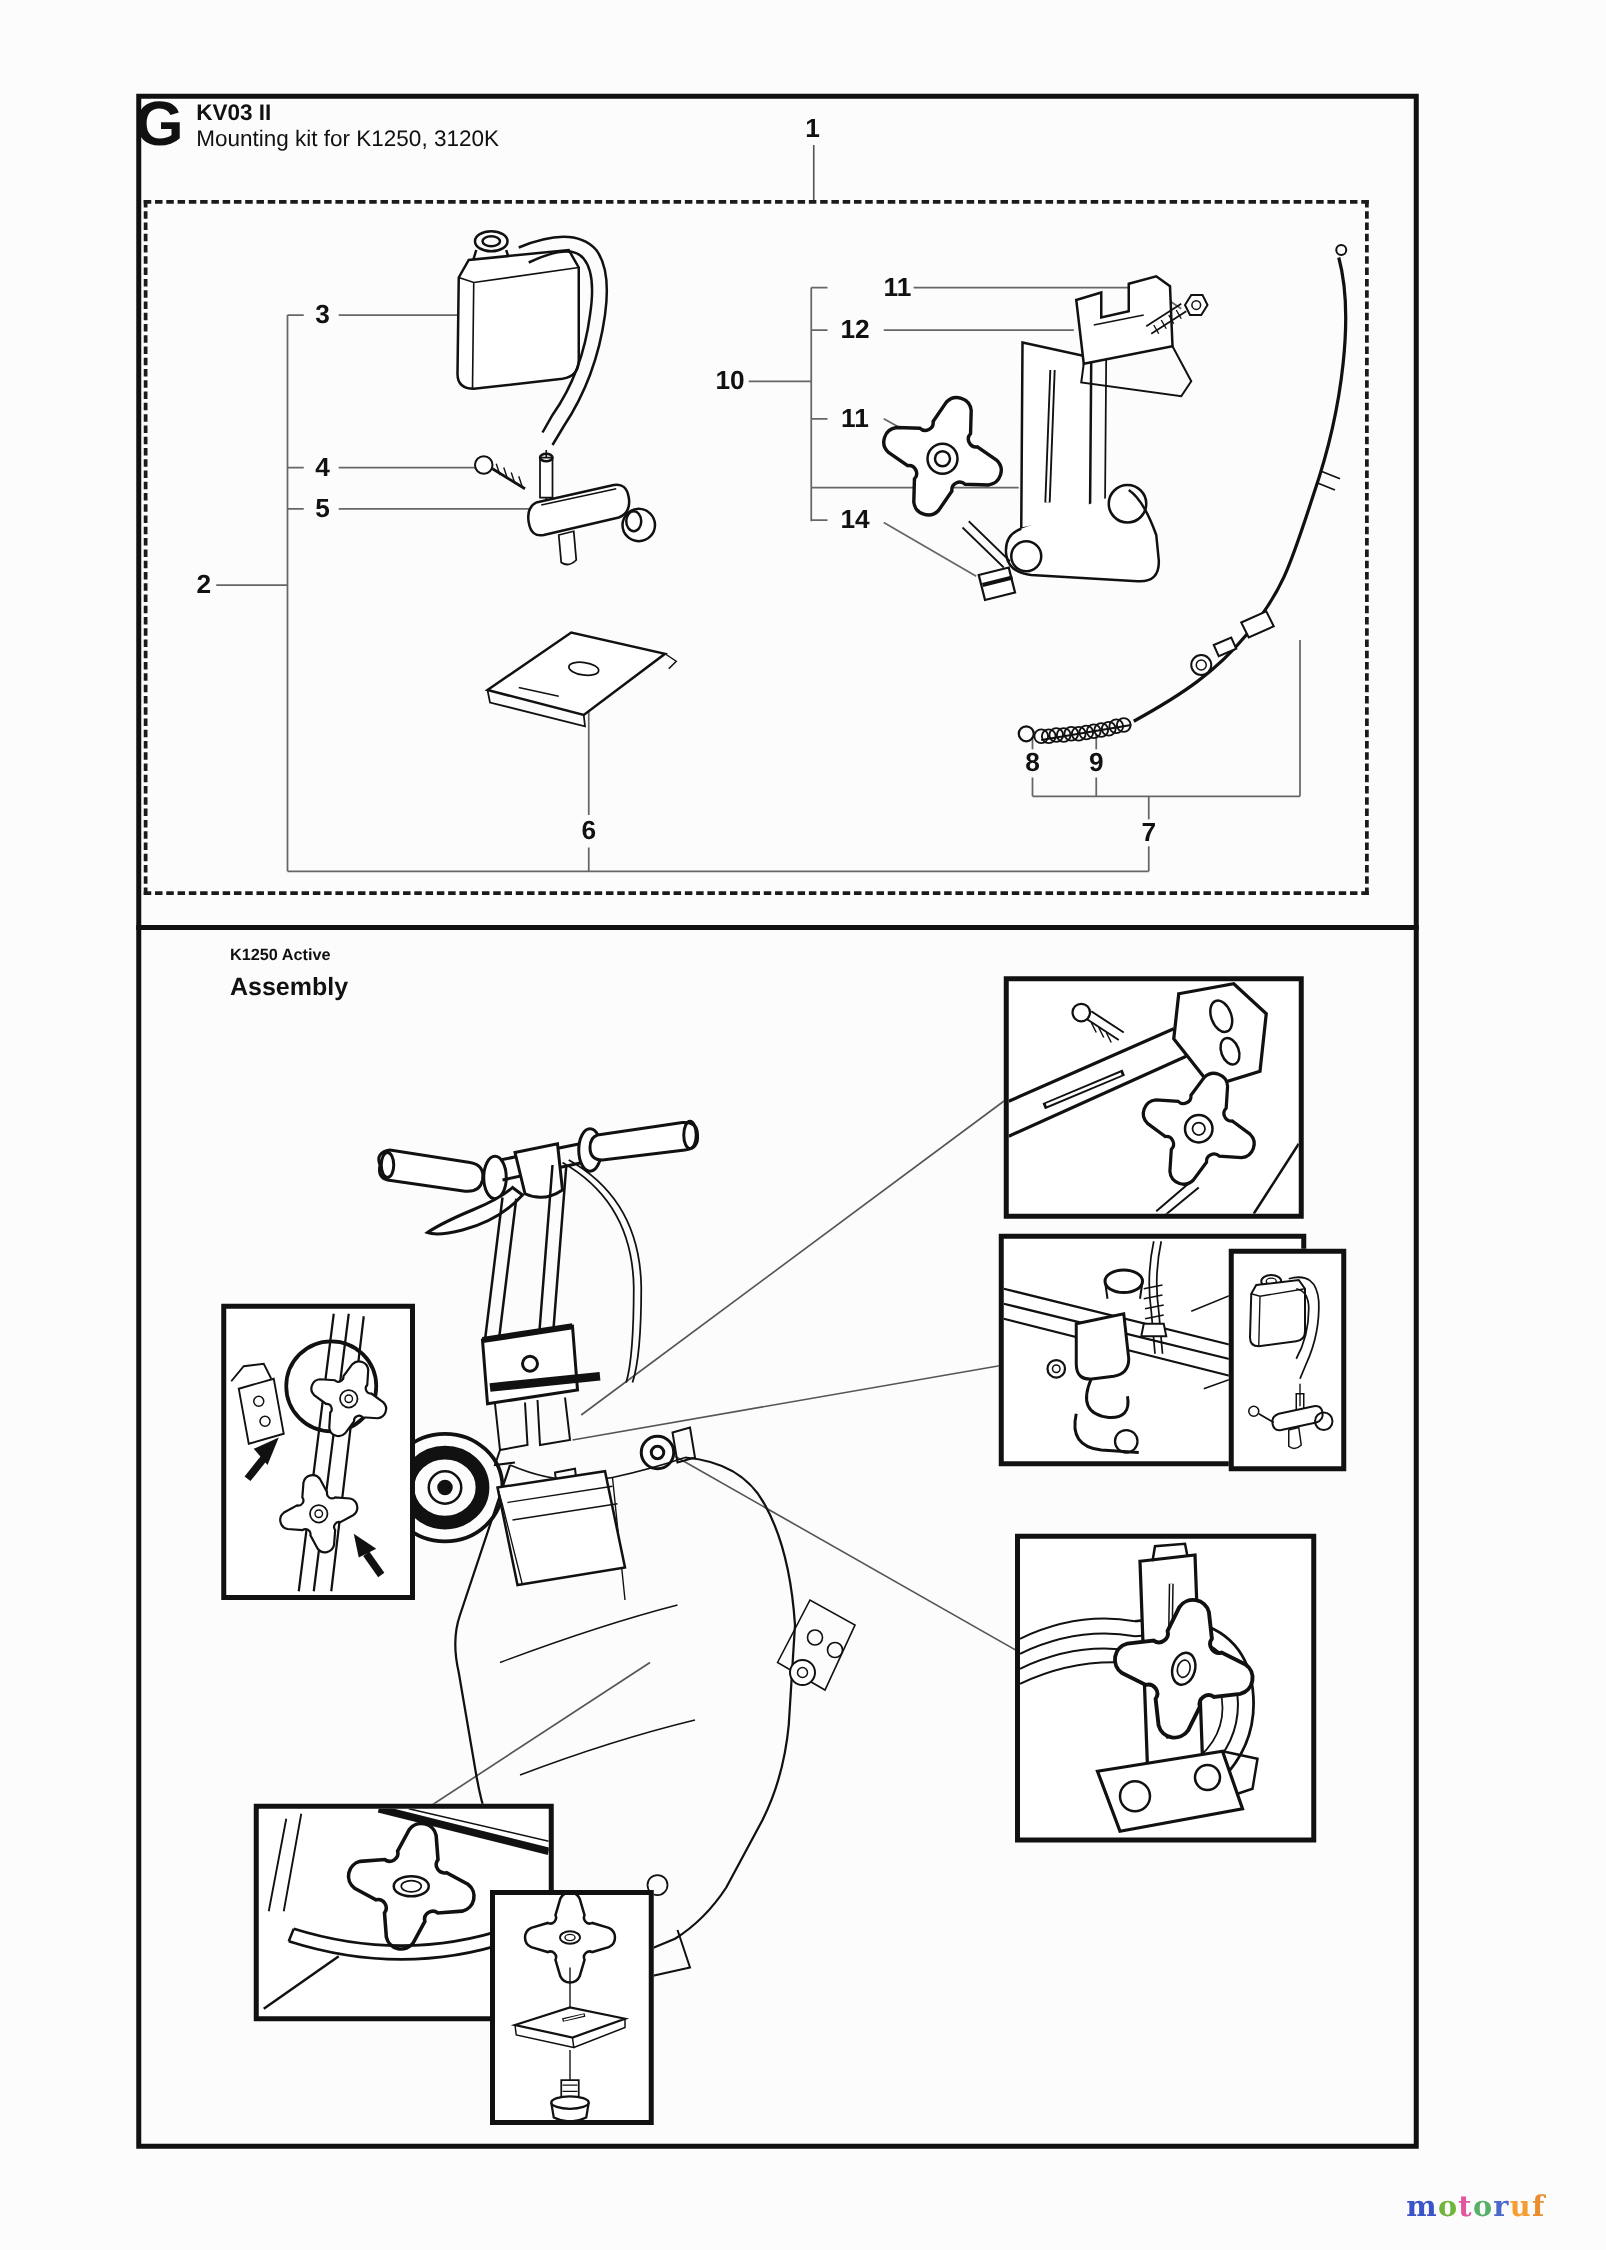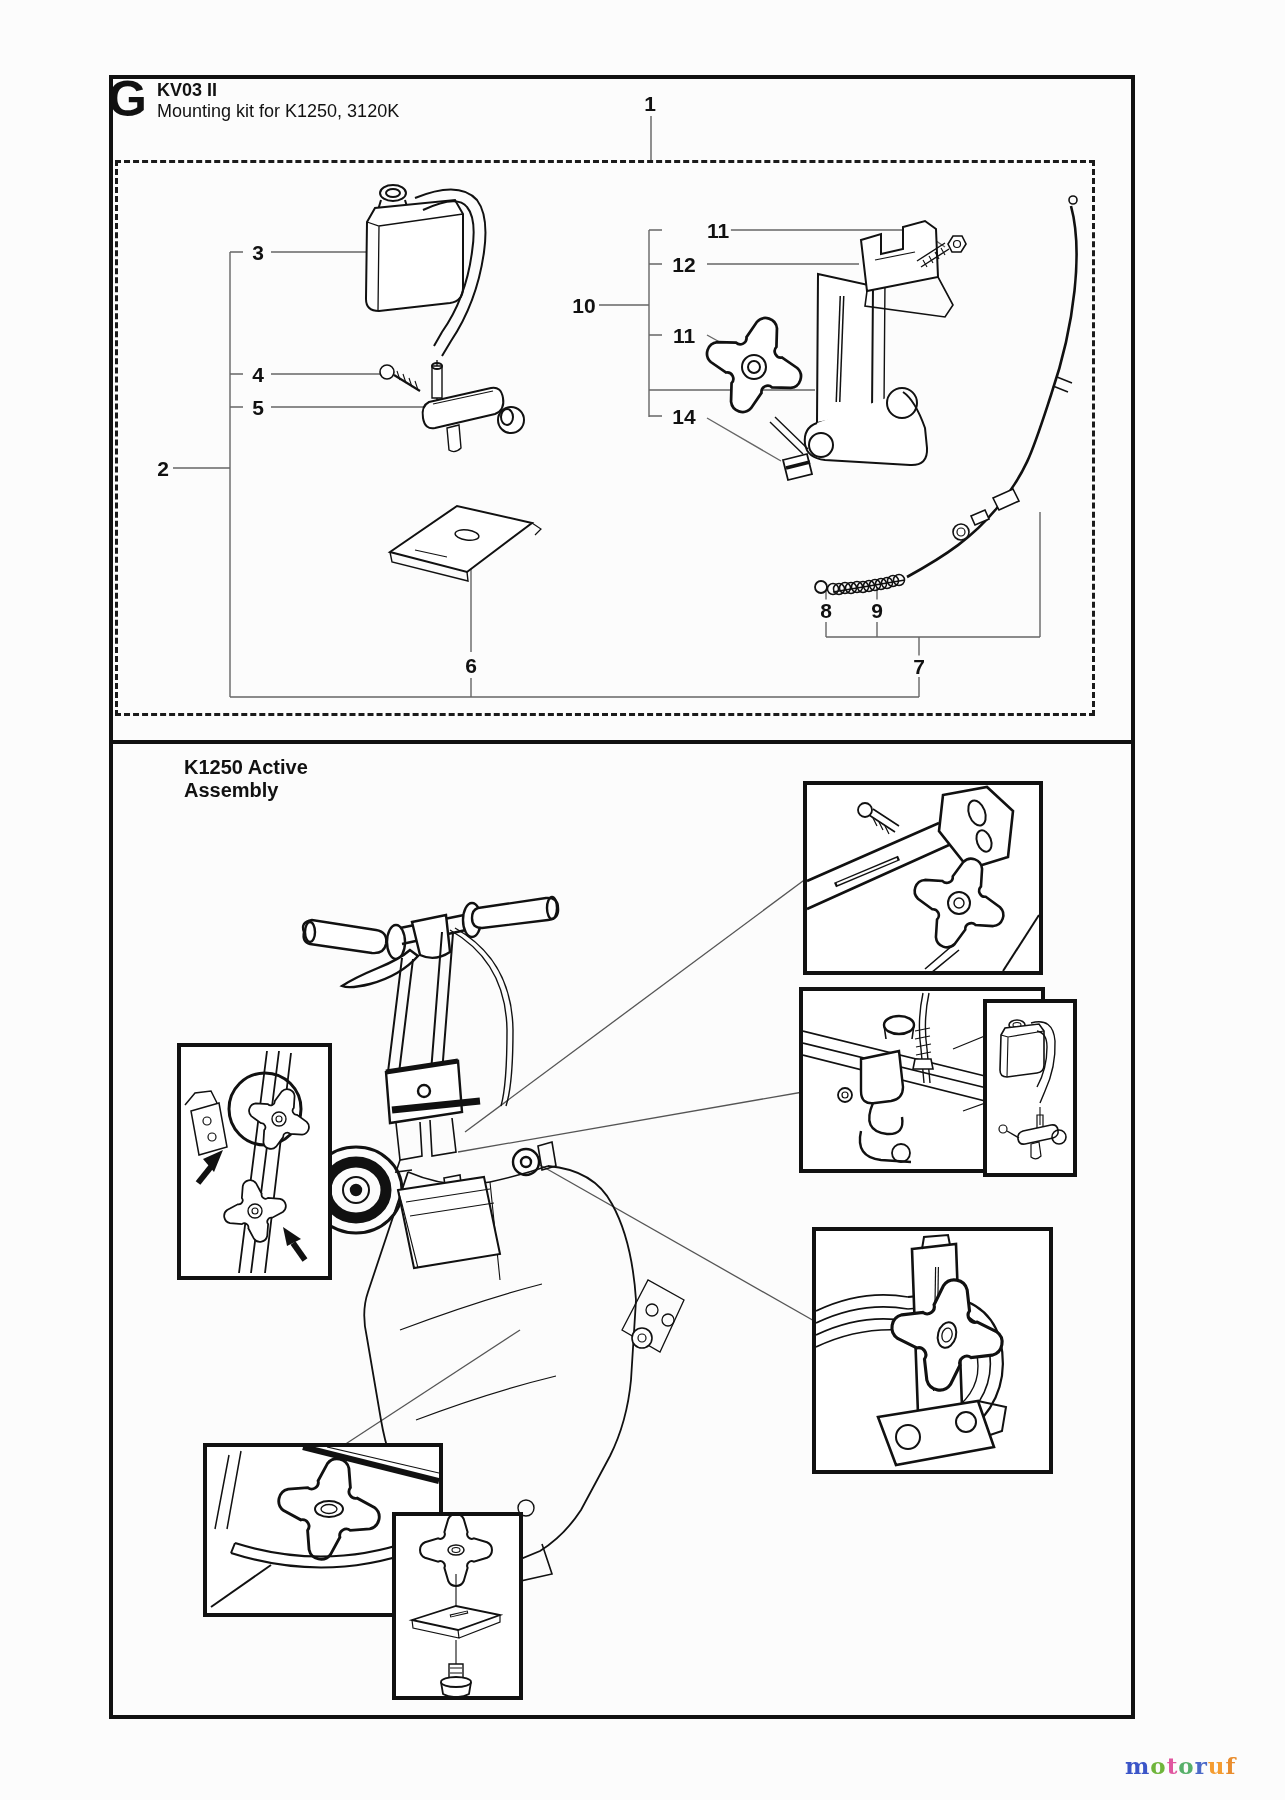--- a/index.html
+++ b/index.html
@@ -6,21 +6,21 @@
   .page{position:relative;width:1285px;height:1800px;background:#fcfcfc;overflow:hidden;
         font-family:"Liberation Sans",sans-serif;color:#111;}
   .outer-box{position:absolute;left:109px;top:75px;width:1026px;height:1644px;
              border:4px solid #111;box-sizing:border-box;background:transparent;}
   .dashed-box{position:absolute;left:115px;top:160px;width:980px;height:556px;
               border:3px dashed #1b1b1b;box-sizing:border-box;}
   .divider{position:absolute;left:109px;top:740px;width:1026px;height:4px;background:#111;}
   .big-letter{position:absolute;left:108px;top:74px;font-size:50px;font-weight:700;line-height:1;}
   .kit-code{position:absolute;left:157px;top:80px;font-size:18px;font-weight:700;line-height:1.15;}
   .kit-name{position:absolute;left:157px;top:101px;font-size:18px;font-weight:400;line-height:1.15;}
-  .sec-title1{position:absolute;left:184px;top:756px;font-size:20px;font-weight:700;}
+  .sec-title1{position:absolute;left:184px;top:756px;font-size:13px;font-weight:700;}
   .sec-title2{position:absolute;left:184px;top:779px;font-size:20px;font-weight:700;}
   .lbl{position:absolute;transform:translate(-50%,-50%);font-size:21px;font-weight:700;
        background:#fcfcfc;padding:0 2px;line-height:1;z-index:6;}
   svg{position:absolute;}
   .inset{position:absolute;border:4px solid #111;background:#fff;box-sizing:border-box;z-index:4;}
   .inset svg{position:absolute;left:0;top:0;}
   .inset.overlap{z-index:5;}
   .watermark{position:absolute;left:1125px;top:1752px;z-index:7;
              font-family:"DejaVu Serif",serif;font-weight:700;font-size:23px;letter-spacing:1px;}
 </style>

